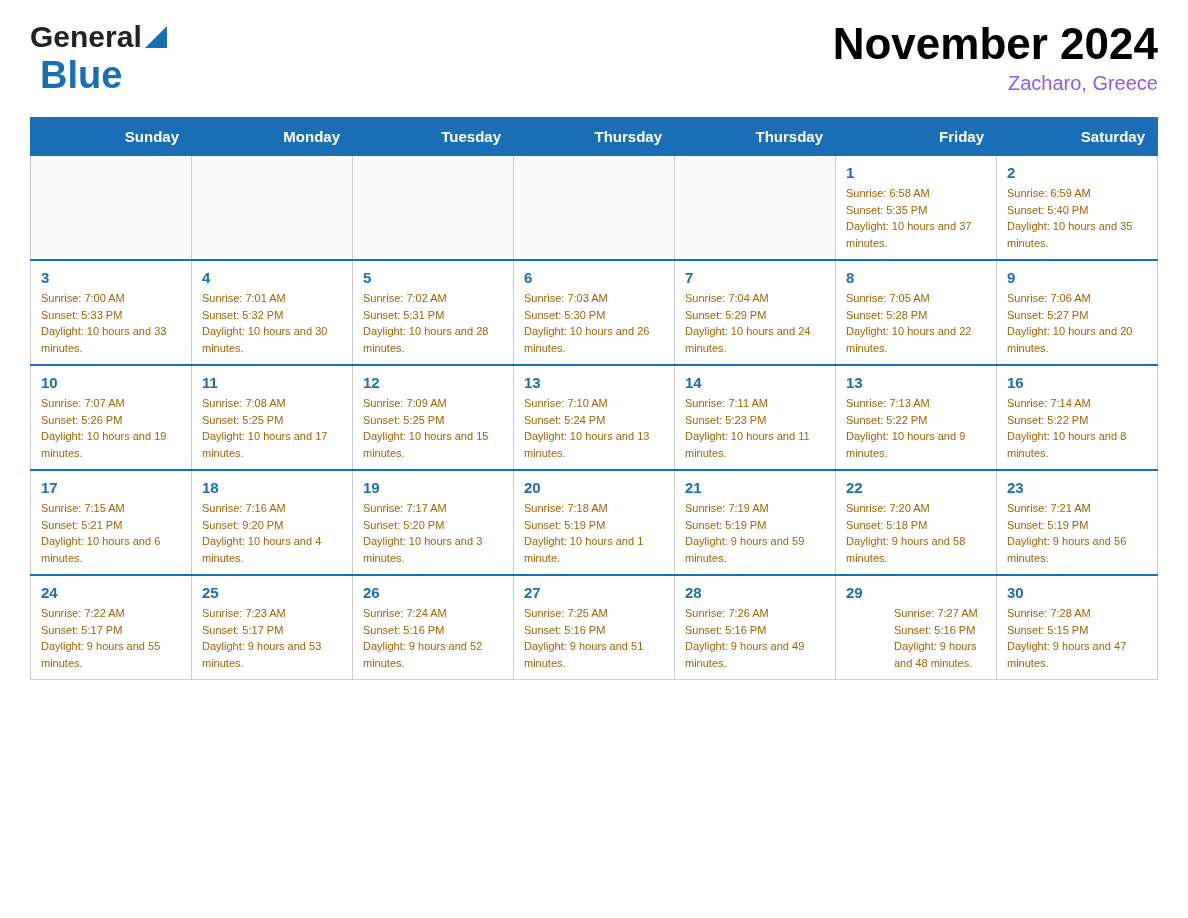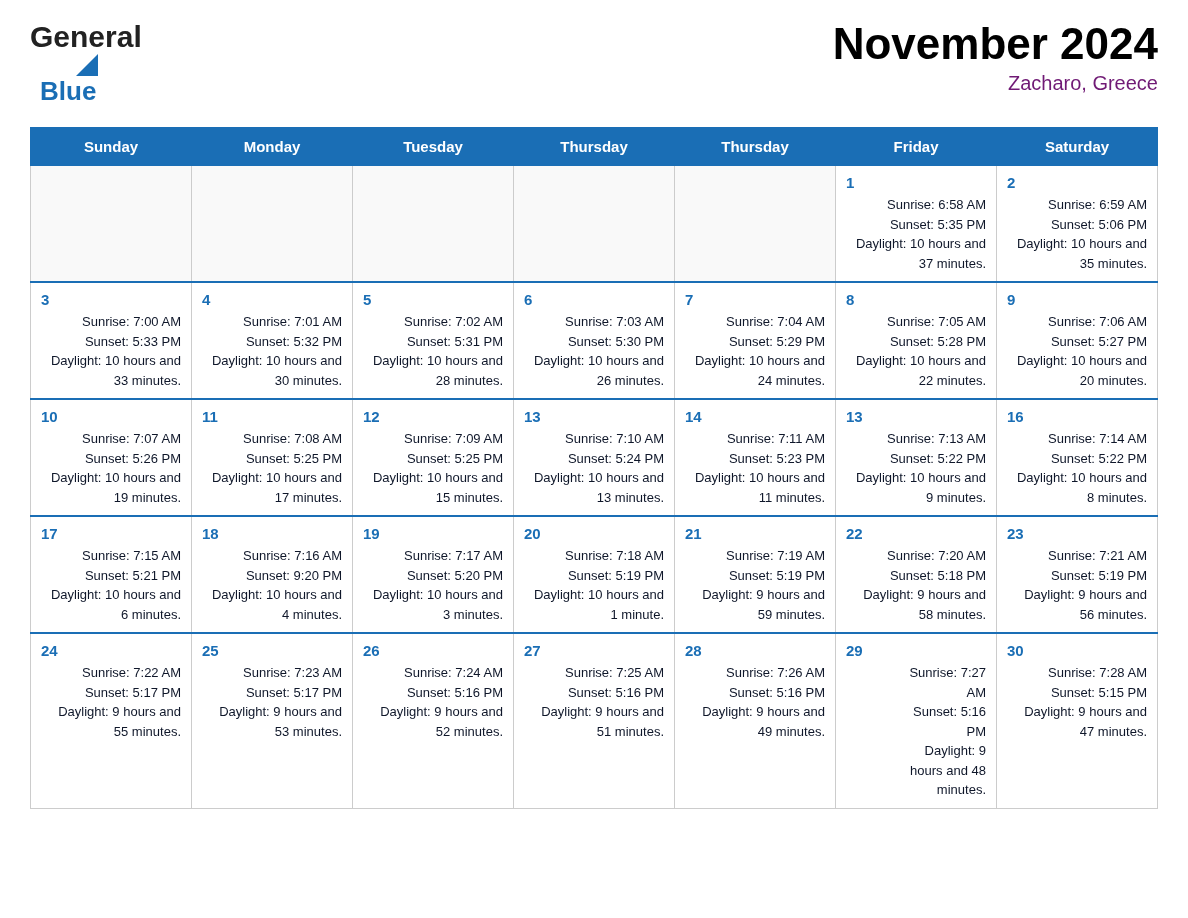--- a/index.html
+++ b/index.html
@@ -21,89 +21,87 @@
     }
     .month-title {
       font-size: 44px;
       font-weight: bold;
       color: #000000;
       line-height: 1.1;
       margin-left: 30px;
     }
     .location {
       font-size: 20px;
-      color: #701a75;
+      color: #8b5cf6;
       margin-top: 4px;
     }
     .calendar {
       width: 100%;
       border-collapse: collapse;
       border: 1px solid #aaa;
     }
     .calendar th {
       background-color: #1a6eb5;
       color: #fff;
       font-size: 15px;
       font-weight: bold;
       padding: 10px 12px;
-      text-align: center;
+      text-align: right;
       border: 1px solid #1a6eb5;
     }
     .calendar td {
       vertical-align: top;
       padding: 8px 10px;
       border: 1px solid #ccc;
       width: 14.28%;
       min-height: 100px;
       font-size: 13px;
       color: #333;
     }
     .day-num {
       font-size: 15px;
       font-weight: bold;
       color: #1a6eb5;
       margin-bottom: 4px;
     }
     .day-info {
-      font-size: 13px;
-      color: #0f172a;
+      font-size: 11px;
+      color: #a16207;
       line-height: 1.5;
-      text-align: right;
     }
     .week-row td {
       border-top: 2px solid #1a6eb5;
     }
     .empty-cell {
       background: #f9f9f9;
     }
     .logo-wrapper {
       display: flex;
       flex-direction: column;
     }
     .logo-line1 {
       display: flex;
       align-items: center;
-      flex-direction: column;
     }
     .logo-text-general {
       font-size: 30px;
       font-weight: bold;
       color: #222;
     }
     .logo-triangle {
       width: 0;
       height: 0;
       border-style: solid;
       border-width: 0 0 22px 22px;
       border-color: transparent transparent #1a6eb5 transparent;
       margin-left: 3px;
       margin-bottom: 0px;
     }
     .logo-line2 {
-      font-size: 26px;
+      font-size: 38px;
       font-weight: bold;
       color: #1a6eb5;
       margin-left: 10px;
     }
   </style>
 </head>
 <body>
 
 <div class="header">
   <div class="logo-wrapper">
@@ -140,21 +138,21 @@
         <td class="empty-cell"></td>
         <td>
           <div class="day-num">1</div>
           <div class="day-info" style="white-space: pre-line;">Sunrise: 6:58 AM
 Sunset: 5:35 PM
 Daylight: 10 hours and 37 minutes.</div>
         </td>
         <td>
           <div class="day-num">2</div>
           <div class="day-info" style="white-space: pre-line;">Sunrise: 6:59 AM
-Sunset: 5:06 PM
+Sunset: 5:40 PM
 Daylight: 10 hours and 35 minutes.</div>
         </td>
       </tr>
       <tr class="week-row">
         <td>
           <div class="day-num">3</div>
           <div class="day-info" style="white-space: pre-line;">Sunrise: 7:00 AM
 Sunset: 5:33 PM
 Daylight: 10 hours and 33 minutes.</div>
         </td>

